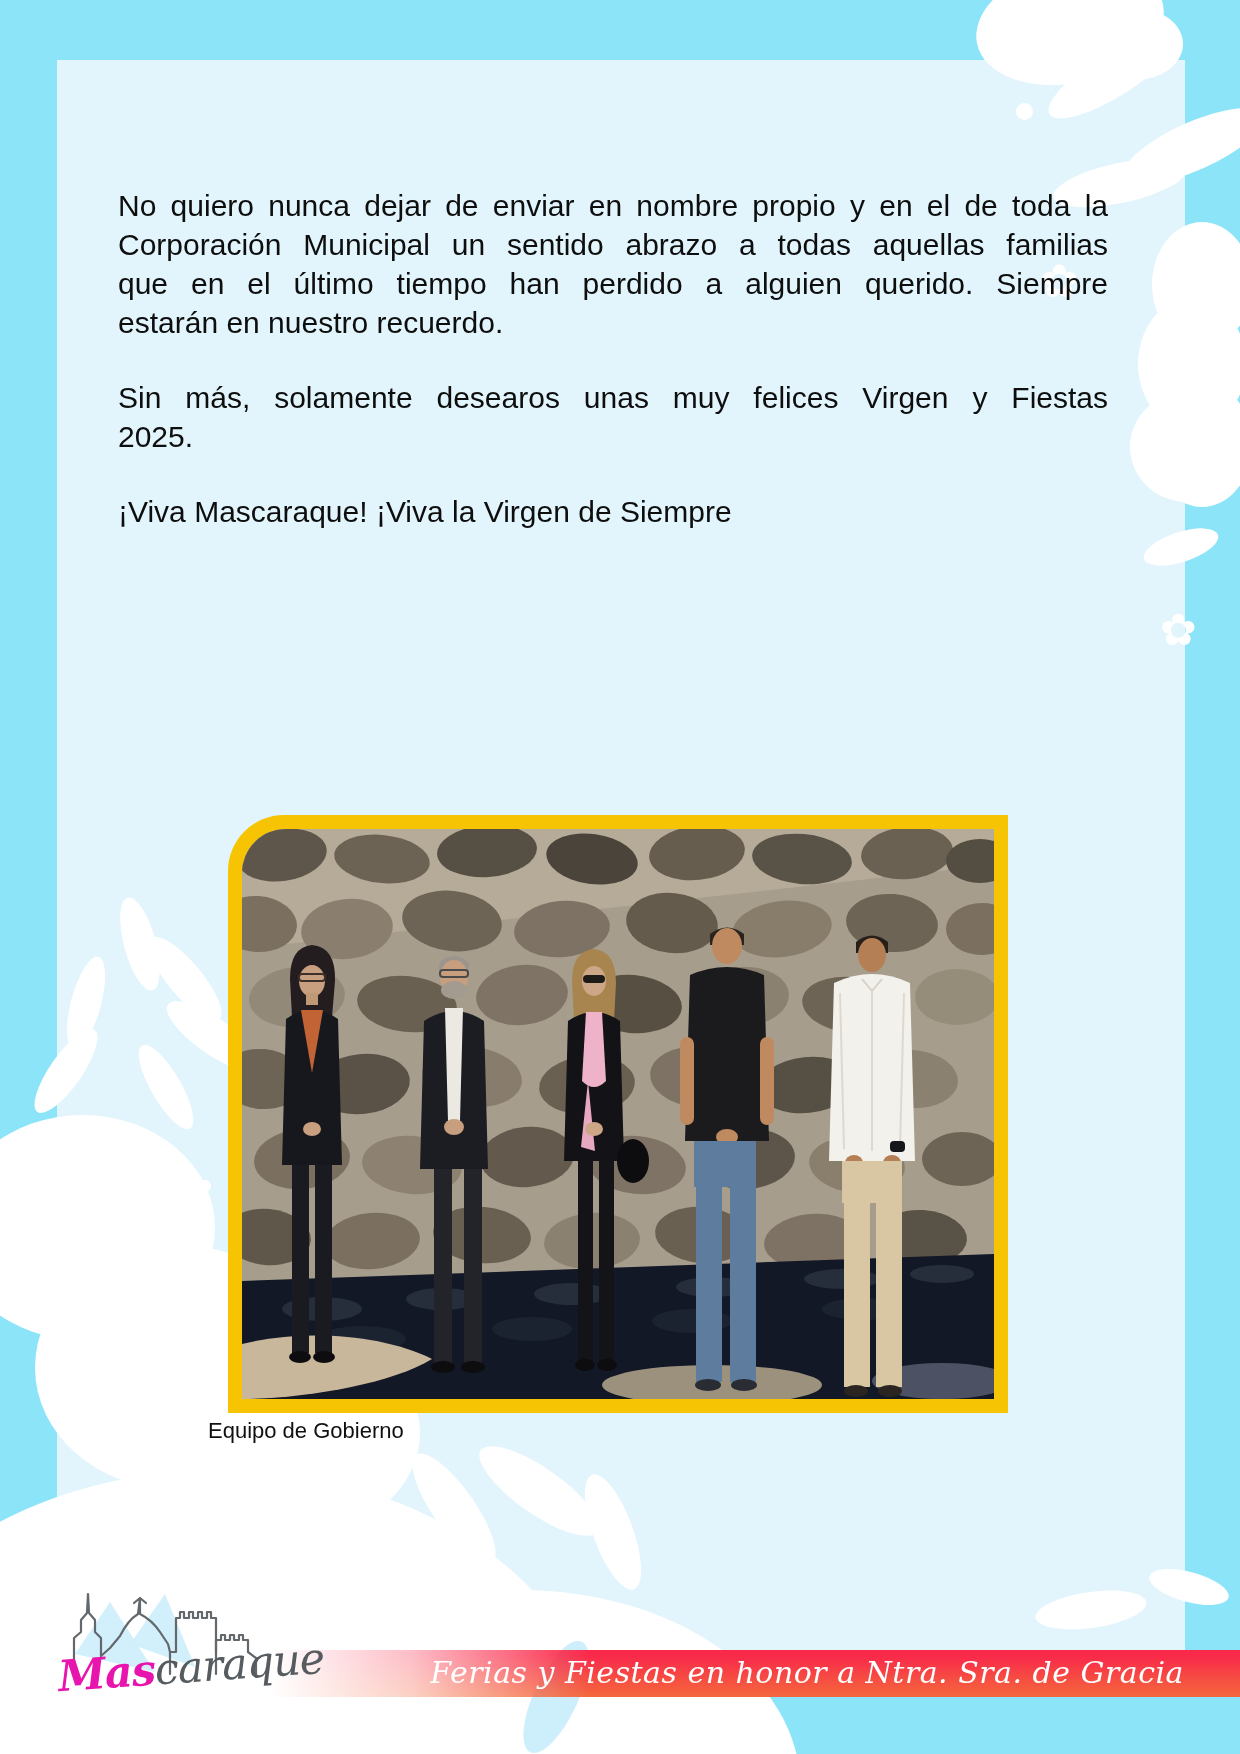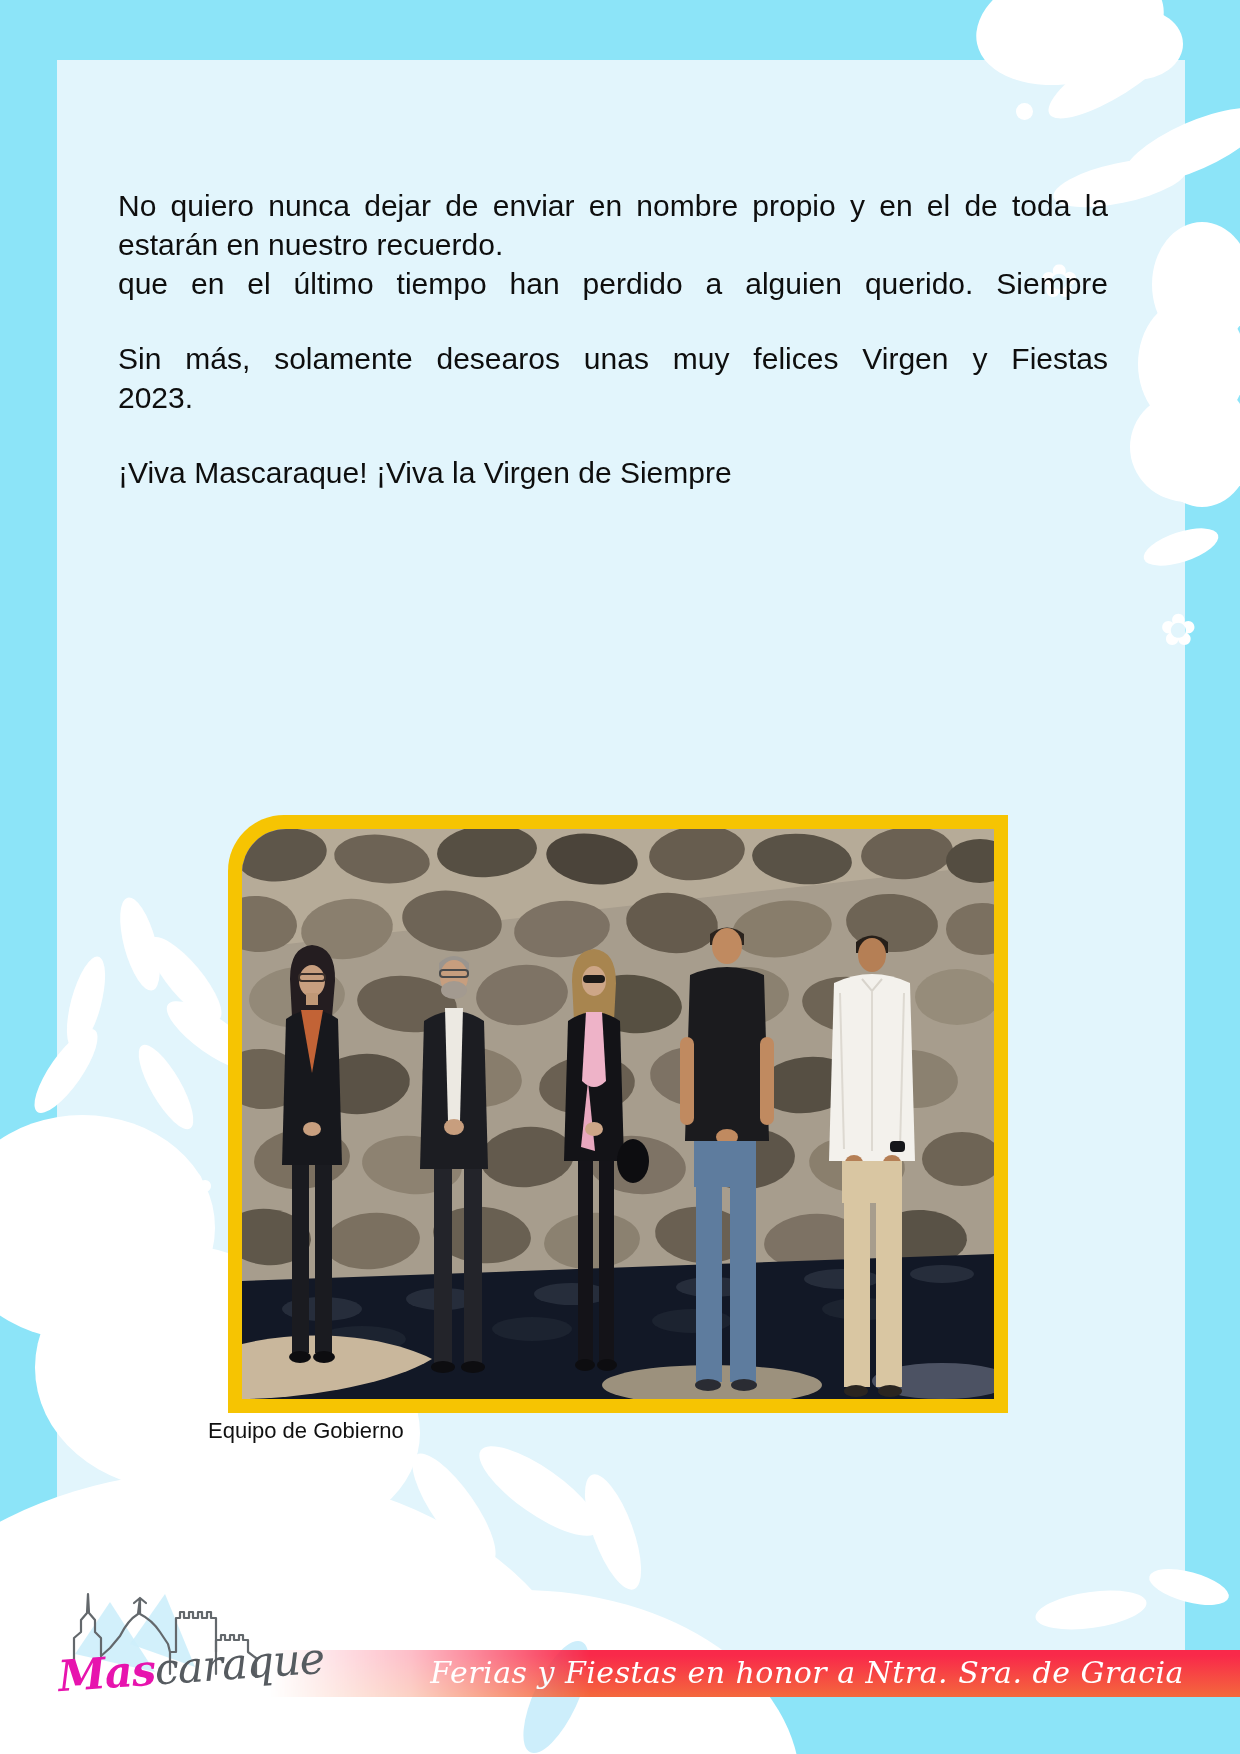--- a/index.html
+++ b/index.html
@@ -102,26 +102,27 @@
   <div class="blob" style="left:-160px;top:1470px;width:760px;height:560px;"></div>
   <div class="blob" style="left:240px;top:1590px;width:560px;height:390px;"></div>
   <div class="blob" style="left:-60px;top:1640px;width:540px;height:220px;border-radius:30%;"></div>
   <div class="leaf blue" style="left:495px;top:1675px;width:122px;height:44px;transform:rotate(115deg);"></div>
   <div class="leaf" style="left:1035px;top:1592px;width:112px;height:36px;transform:rotate(-8deg);"></div>
   <div class="leaf" style="left:1148px;top:1572px;width:82px;height:30px;transform:rotate(15deg);"></div>
 
   <div class="textblock">
     <p>
       <span class="line">No quiero nunca dejar de enviar en nombre propio y en el de toda la</span>
+      <span class="line">Corporación Municipal un sentido abrazo a todas aquellas familias</span>
+      <span class="line">que en el último tiempo han perdido a alguien querido. Siempre</span>
       <span class="line lastline">estarán en nuestro recuerdo.</span>
-      <span class="line">que en el último tiempo han perdido a alguien querido. Siempre</span>
     </p>
     <p>
       <span class="line">Sin más, solamente desearos unas muy felices Virgen y Fiestas</span>
-      <span class="line lastline">2023.</span>
+      <span class="line lastline">2025.</span>
     </p>
     <p>
       <span class="line lastline">¡Viva Mascaraque! ¡Viva la Virgen de Siempre</span>
     </p>
   </div>
 
   <div class="photo-frame">
     <div class="photo">
       <svg width="752" height="570" viewBox="0 0 752 570" xmlns="http://www.w3.org/2000/svg">
 

